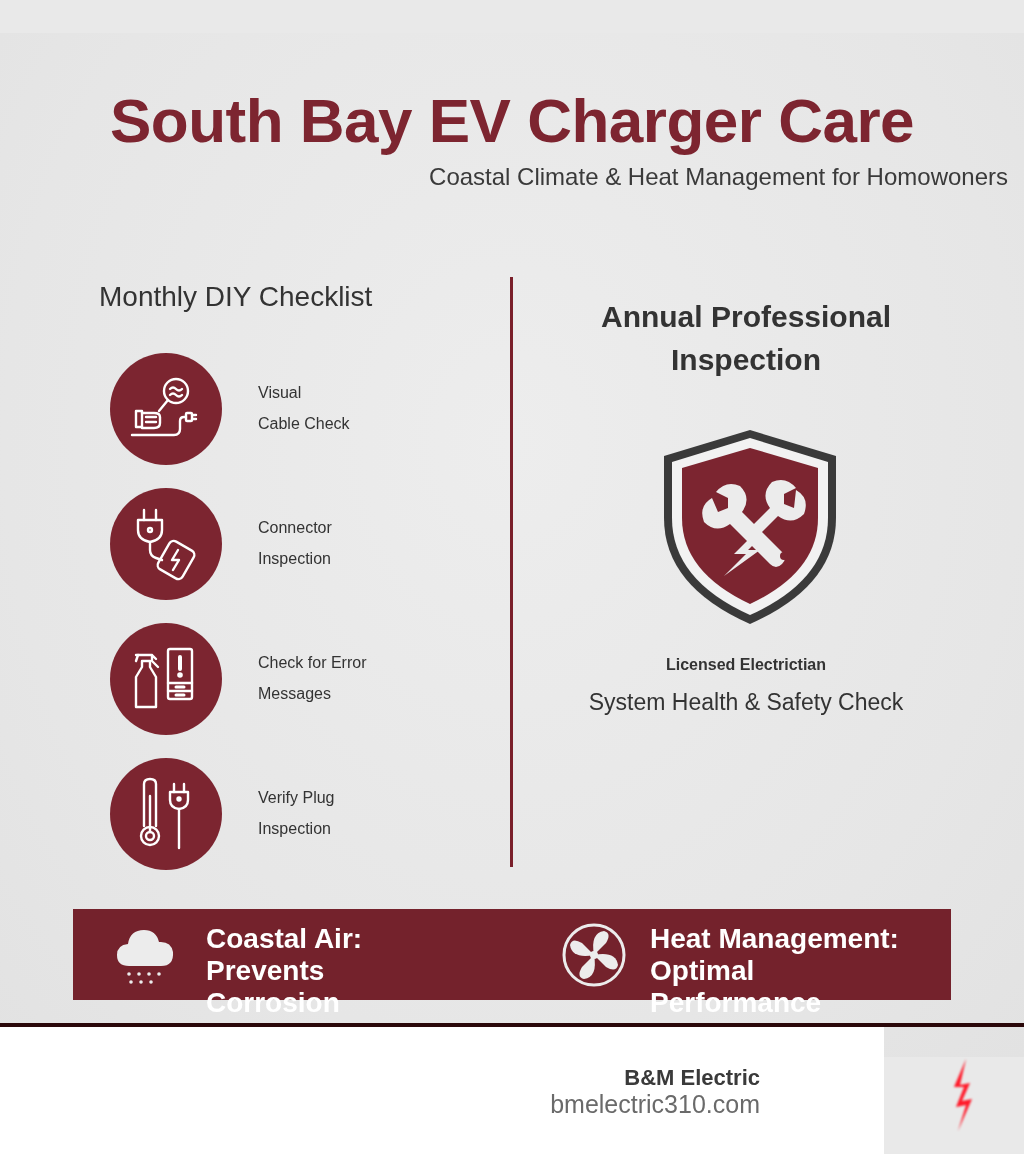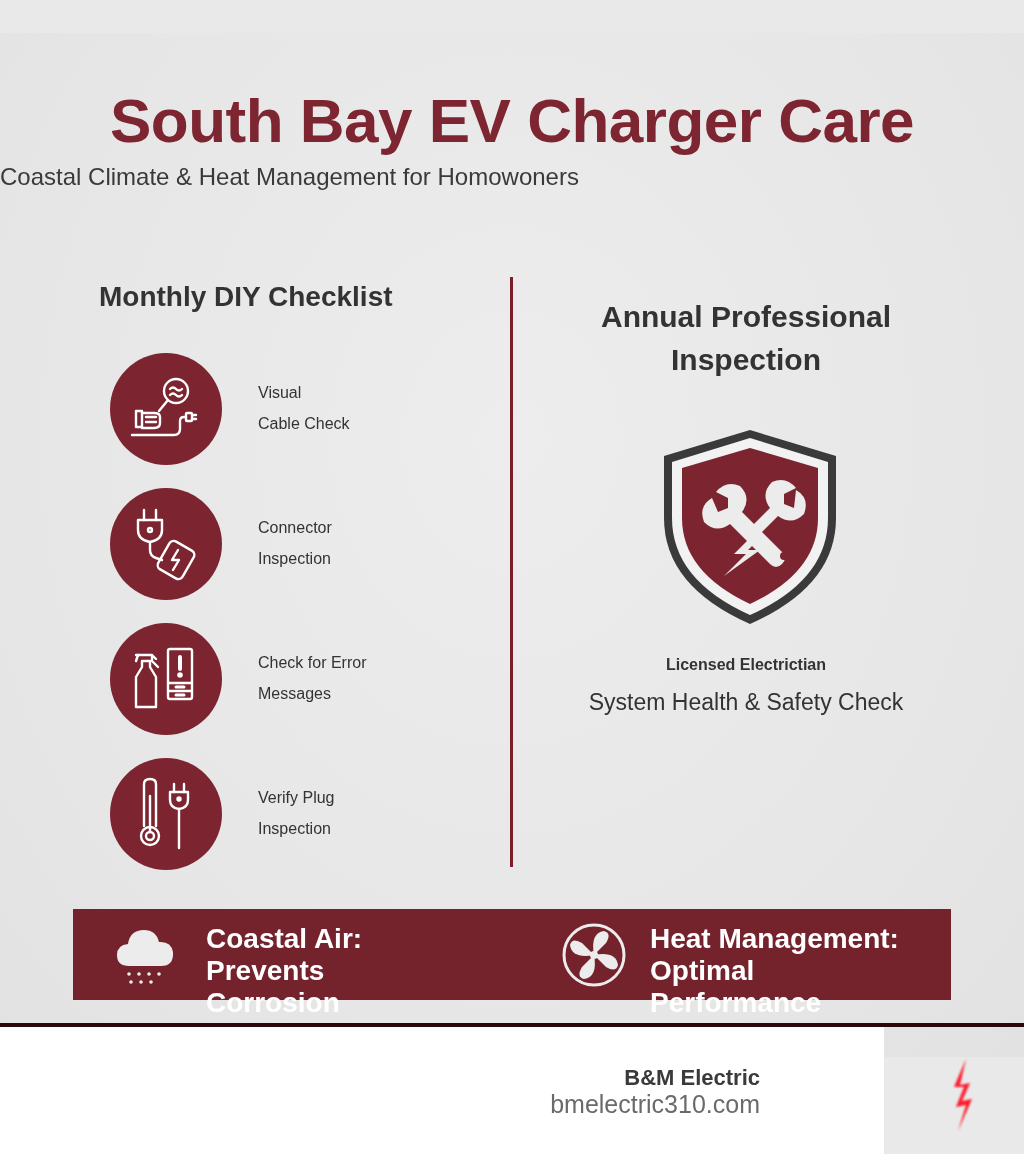--- a/index.html
+++ b/index.html
@@ -16,29 +16,29 @@
     background: radial-gradient(ellipse at 50% 40%, #ededed 0%, #e6e6e6 70%, #e2e2e2 100%);
     margin-top: 17px;
   }
   .title {
     position: absolute; left: 0; width: 1024px; top: 52px;
     text-align: center; font-weight: 700; font-size: 62px; letter-spacing: -0.5px;
     color: #7d2530;
   }
   .subtitle {
     position: absolute; left: 0; width: 1008px; top: 130px;
-    text-align: left; font-size: 24px; color: #3a3a3a;
+    text-align: right; font-size: 24px; color: #3a3a3a;
   }
   .col-divider {
     position: absolute; left: 510px; top: 244px; width: 3px; height: 590px;
     background: #7a1f2a;
   }
   .left-heading {
     position: absolute; left: 99px; top: 248px;
-    font-weight: 700; font-size: 28px; color: #333;
+    font-weight: 400; font-size: 28px; color: #333;
   }
   .check-item {
     position: absolute; left: 110px; width: 380px; height: 112px;
   }
   .check-icon {
     position: absolute; left: 0; top: 0; width: 112px; height: 112px;
     border-radius: 50%; background: #7c2530;
     display: flex; align-items: center; justify-content: center;
   }
   .check-icon svg { width: 80px; height: 80px; }

